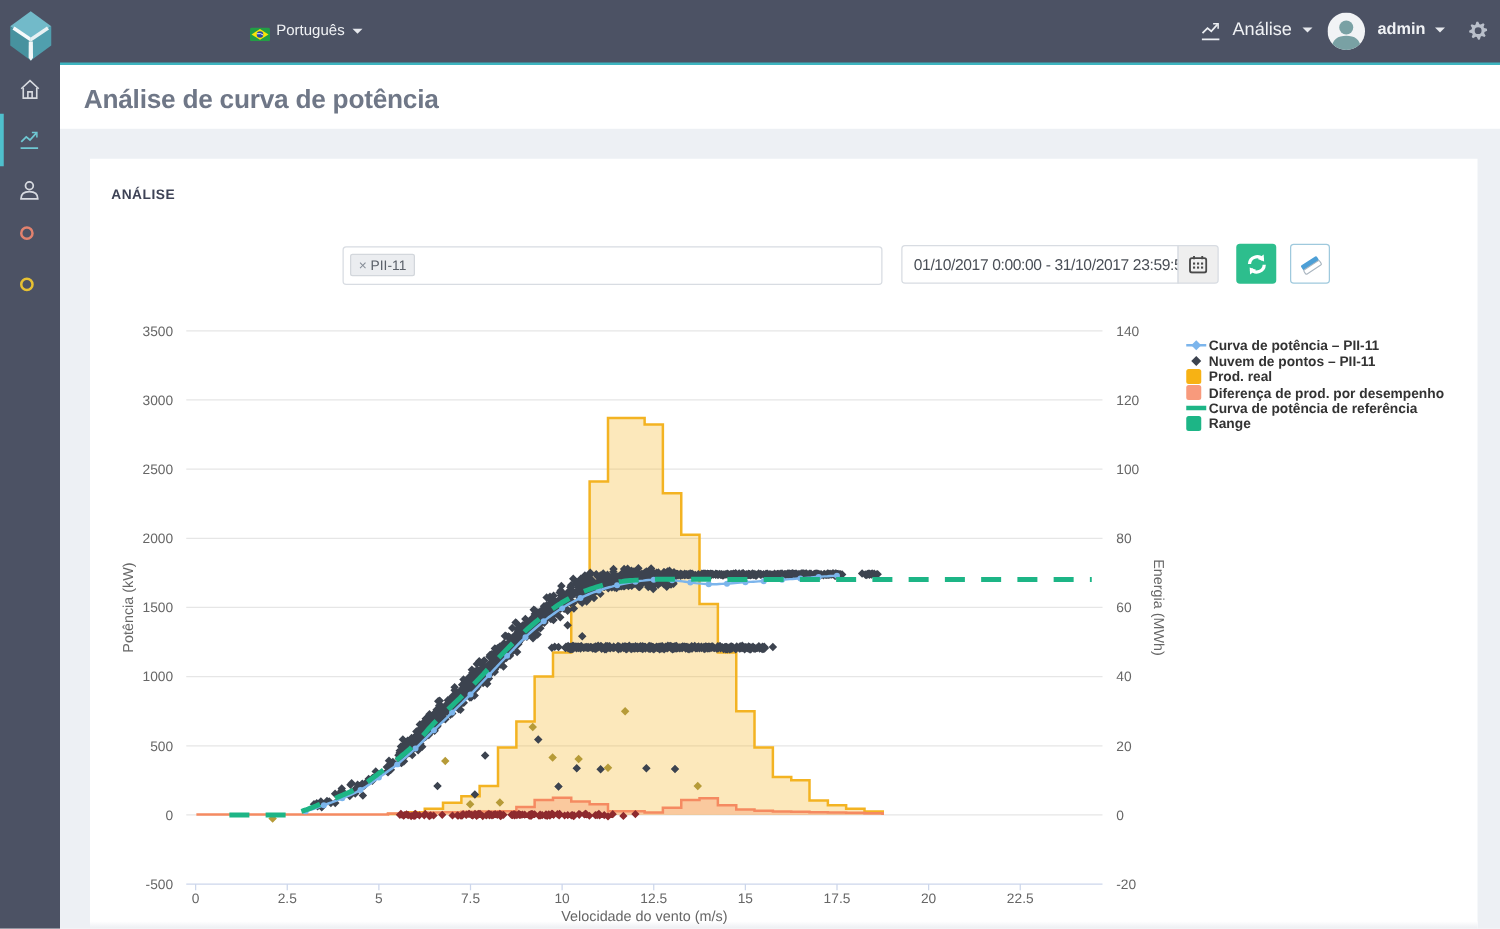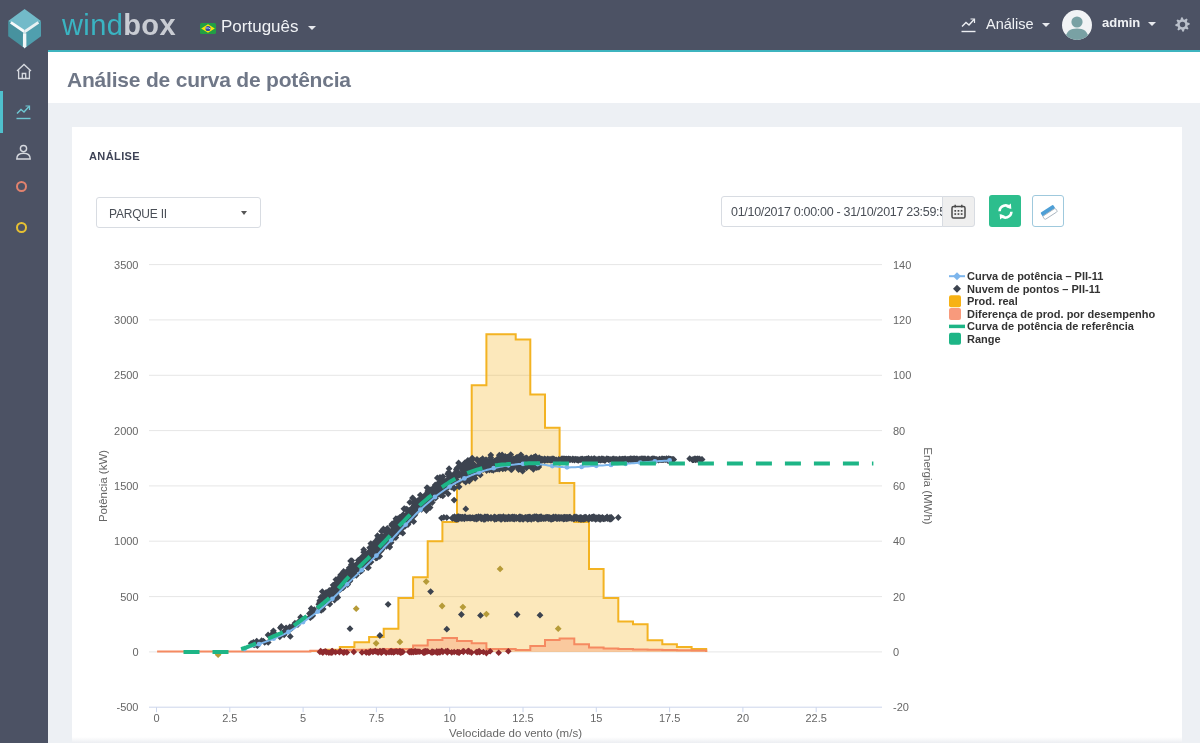--- a/index.html
+++ b/index.html
@@ -20,28 +20,27 @@
 <div id="sb" class="abs"></div>
 <div id="nav" class="abs">
   <div class="abs" style="left:0px;top:0px"><svg width="50" height="50" viewBox="0 0 50 50">
 <polygon points="24.6,9 41,21 24.6,33 8.2,21" fill="#72bac9"></polygon>
 <polygon points="8.2,21 24.6,33 24.6,48.3 8.2,36.3" fill="#47929f"></polygon>
 <polygon points="41,21 24.6,33 24.6,48.3 41,36.3" fill="#509fae"></polygon>
 <polygon points="24.6,33.4 10,23.6 11.6,21.2 24.6,30" fill="#f6fafb"></polygon>
 <polygon points="24.6,33.4 39.2,23.6 37.6,21.2 24.6,30" fill="#e8f1f3"></polygon>
 <polygon points="23,33.2 22.9,46.2 24.7,48.6 26.4,46.2 26.3,33.2" fill="#f2f7f8"></polygon>
 </svg></div>
-  <div class="logo"><span class="w">wind</span><span class="b">box</span></div>
   <div class="abs" style="left:200px;top:20px"><svg width="16" height="11" viewBox="0 0 16 11">
         <rect width="16" height="11" rx="1.5" fill="#229e45"></rect>
         <polygon points="8,1.2 14.8,5.5 8,9.8 1.2,5.5" fill="#f8e509"></polygon>
         <circle cx="8" cy="5.5" r="2.6" fill="#2b49a3"></circle>
         <path d="M5.5,5 a4,2 0 0 1 5,1" stroke="#fff" stroke-width="0.7" fill="none"></path>
       </svg></div>
-  <div class="abs navtxt" style="left:221px;top:17px;font-size:17px">Português &nbsp;<span class="caret"></span></div>
+  <div class="abs navtxt" style="left:221px;top:17px;font-size:12px">Português &nbsp;<span class="caret"></span></div>
   <div class="abs" style="left:961px;top:17px"><svg width="15" height="16" viewBox="0 0 15 16">
         <g stroke="#eceef2" stroke-width="1.4" fill="none">
           <path d="M1,9.5 5,5.5 8,8 13,2.5"></path>
           <path d="M9.5,2h4v4" stroke-width="1.2"></path>
           <line x1="0.5" y1="14.5" x2="14.5" y2="14.5"></line>
         </g>
       </svg></div>
   <div class="abs navtxt" style="left:986px;top:16px">Análise &nbsp;<span class="caret"></span></div>
   <div class="abs" style="left:1062px;top:10px"><svg width="30" height="30" viewBox="0 0 30 30">
         <circle cx="15" cy="15" r="15" fill="#f1f3f5"></circle>
@@ -80,23 +79,22 @@
       </g>
     </svg></div>
 <div class="abs" style="left:16px;top:181px;width:11px;height:11px;border:2px solid #e2826e;border-radius:50%;z-index:6"></div>
 <div class="abs" style="left:16px;top:222px;width:11px;height:11px;border:2px solid #e7c132;border-radius:50%;z-index:6"></div>
 <div class="abs" style="left:48px;top:50px;width:1152px;height:2px;background:#3db4bf;z-index:6"></div>
 <div id="hdr" class="abs">
     <h1>Análise de curva de potência</h1>
   </div>
 <div id="card" class="abs">
   <div class="abs" style="left:17px;top:23px;font-size:11px;font-weight:bold;color:#3e4356;letter-spacing:0.4px">ANÁLISE</div>
-  <div class="inp" style="left:24px;top:70px;width:165px;height:31px">
-     <span class="abs" style="left:12px;top:9px;font-size:12px;letter-spacing:-0.2px;color:#4a4f57">PARQUE II</span>
-     <span class="abs" style="right:13px;top:13px;width:0;height:0;border-left:3.5px solid transparent;border-right:3.5px solid transparent;border-top:4.5px solid #555"></span>
+  <div class="inp" style="left:202px;top:70px;width:432px;height:31px">
+     <span class="abs" style="left:5px;top:5px;height:18px;background:#ebedf0;border:1px solid #d3d7dc;border-radius:2px;font-size:11px;color:#5a6069;padding:2.5px 6px 0 6px"><span style="color:#858c96">×</span> PII-11</span>
   </div>
   <div class="inp" style="left:649px;top:69px;width:222px;height:31px;border-radius:3px 0 0 3px;overflow:hidden">
      <span class="abs" style="left:9px;top:8px;font-size:12.5px;color:#4a4f57;white-space:nowrap;letter-spacing:-0.3px">01/10/2017 0:00:00 - 31/10/2017 23:59:59</span>
   </div>
   <div class="abs" style="left:870px;top:69px;width:33px;height:31px;background:#efefef;border:1px solid #d8dce2;border-radius:0 3px 3px 0;">
      <span class="abs" style="left:8px;top:7px"><svg width="15" height="15" viewBox="0 0 15 15">
           <rect x="1" y="2.5" width="13" height="11.5" rx="1.6" fill="none" stroke="#4a4a4a" stroke-width="1.5"></rect>
           <line x1="4.2" y1="0.8" x2="4.2" y2="3.4" stroke="#4a4a4a" stroke-width="1.5"></line>
           <line x1="10.8" y1="0.8" x2="10.8" y2="3.4" stroke="#4a4a4a" stroke-width="1.5"></line>
           <g fill="#4a4a4a">

